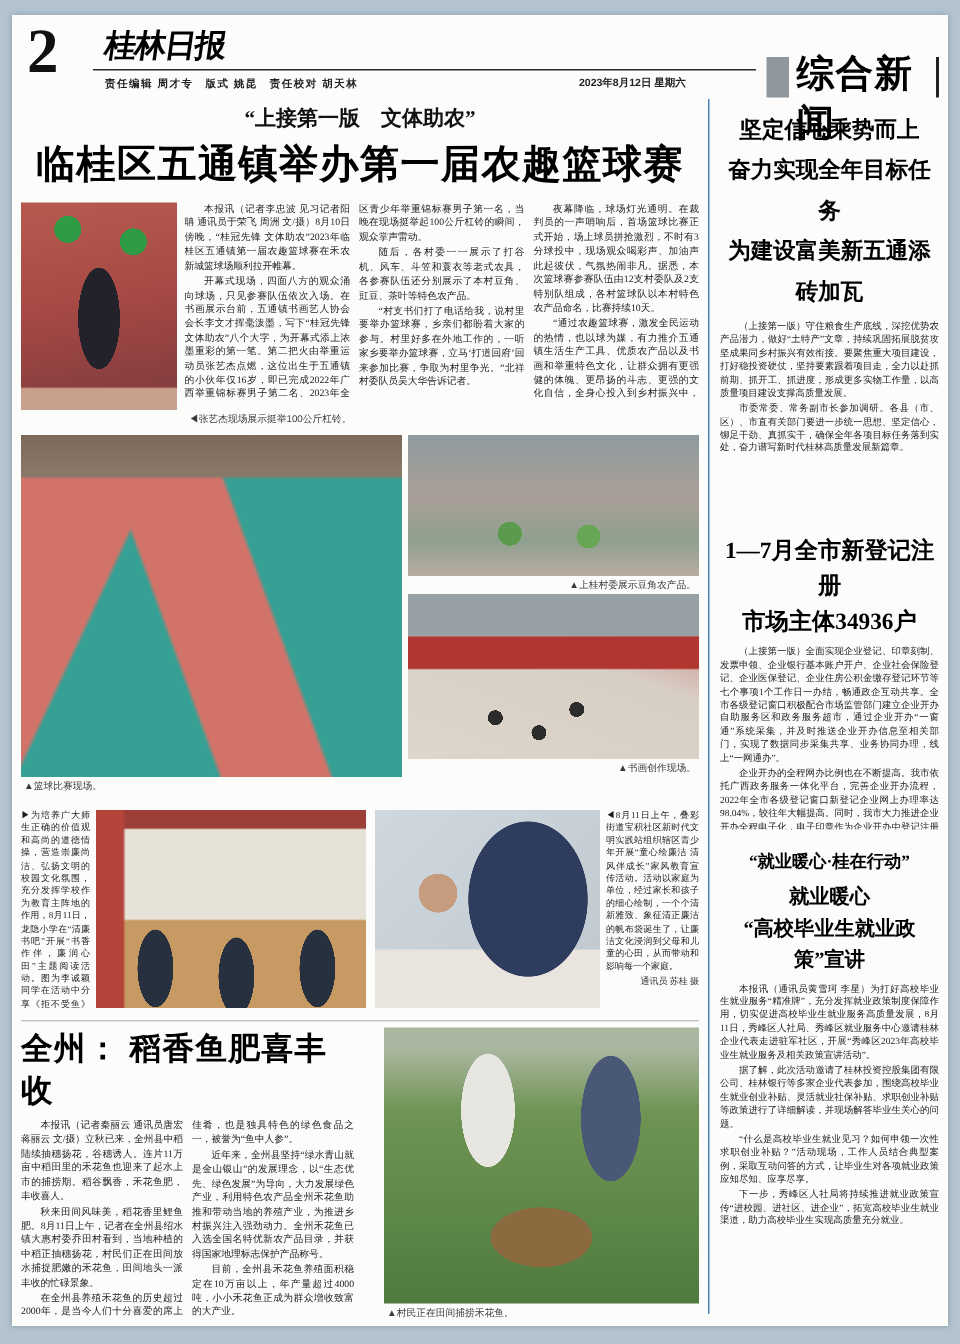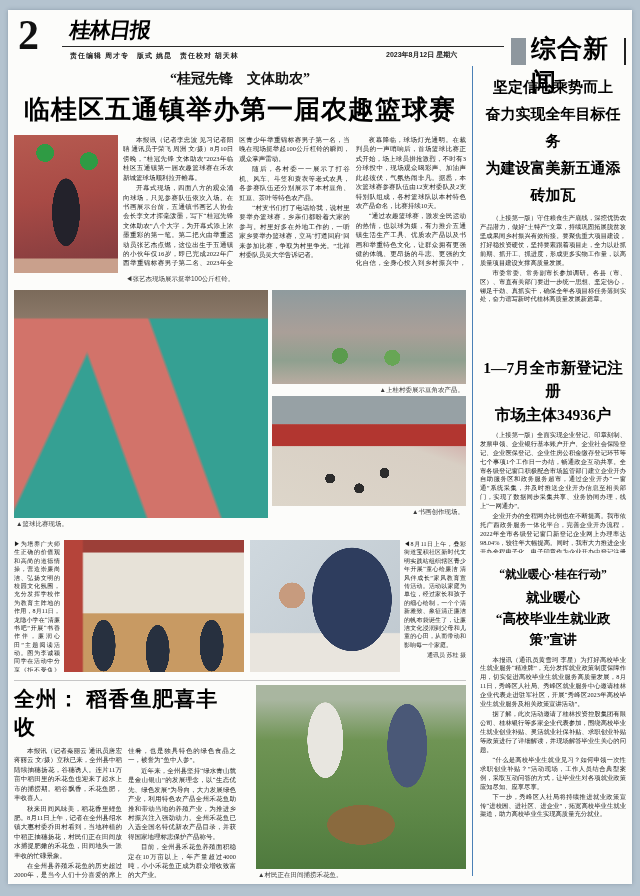--- a/index.html
+++ b/index.html
@@ -130,21 +130,21 @@
     <div class="dateline">2023年8月12日 星期六</div>
     <div class="graybox"></div>
     <div class="section-title">综合新闻</div>
     <div class="bracket-bar"></div>
   </div>
 
   <div class="vdivider"></div>
 
   <div class="main-left">
 
-    <div class="kicker">“桂冠先锋　文体助农”</div>
+    <div class="kicker">“上接第一版　文体助农”</div>
     <div class="main-headline">临桂区五通镇举办第一届农趣篮球赛</div>
 
     <div class="row1">
       <div class="ph ph-weightlifter"></div>
       <div class="art-body cols3">
           <p>本报讯（记者李忠波 见习记者阳聃 通讯员于荣飞 周洲 文/摄）8月10日傍晚，“桂冠先锋 文体助农”2023年临桂区五通镇第一届农趣篮球赛在禾农新城篮球场顺利拉开帷幕。</p>
           <p>开幕式现场，四面八方的观众涌向球场，只见参赛队伍依次入场。在书画展示台前，五通镇书画艺人协会会长李文才挥毫泼墨，写下“桂冠先锋 文体助农”八个大字，为开幕式添上浓墨重彩的第一笔。第二把火由举重运动员张艺杰点燃，这位出生于五通镇的小伙年仅16岁，即已完成2022年广西举重锦标赛男子第二名、2023年全区青少年举重锦标赛男子第一名，当晚在现场挺举起100公斤杠铃的瞬间，观众掌声雷动。</p>
           <p>随后，各村委一一展示了打谷机、风车、斗笠和蓑衣等老式农具，各参赛队伍还分别展示了本村豆角、豇豆、茶叶等特色农产品。</p>
           <p>“村支书们打了电话给我，说村里要举办篮球赛，乡亲们都盼着大家的参与。村里好多在外地工作的，一听家乡要举办篮球赛，立马‘打道回府’回来参加比赛，争取为村里争光。”北祥村委队员吴大华告诉记者。</p>
           <p>夜幕降临，球场灯光通明。在裁判员的一声哨响后，首场篮球比赛正式开始，场上球员拼抢激烈，不时有3分球投中，现场观众喝彩声、加油声此起彼伏，气氛热闹非凡。据悉，本次篮球赛参赛队伍由12支村委队及2支特别队组成，各村篮球队以本村特色农产品命名，比赛持续10天。</p>

